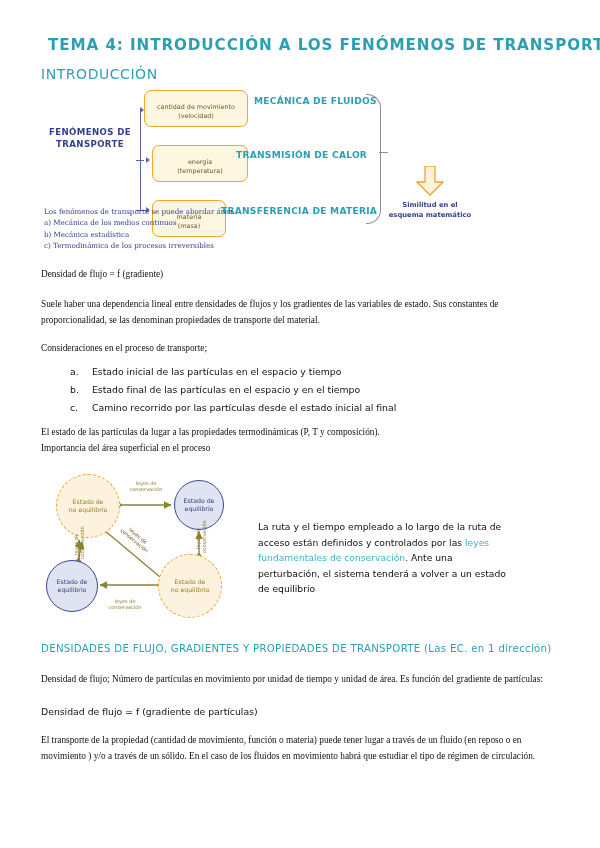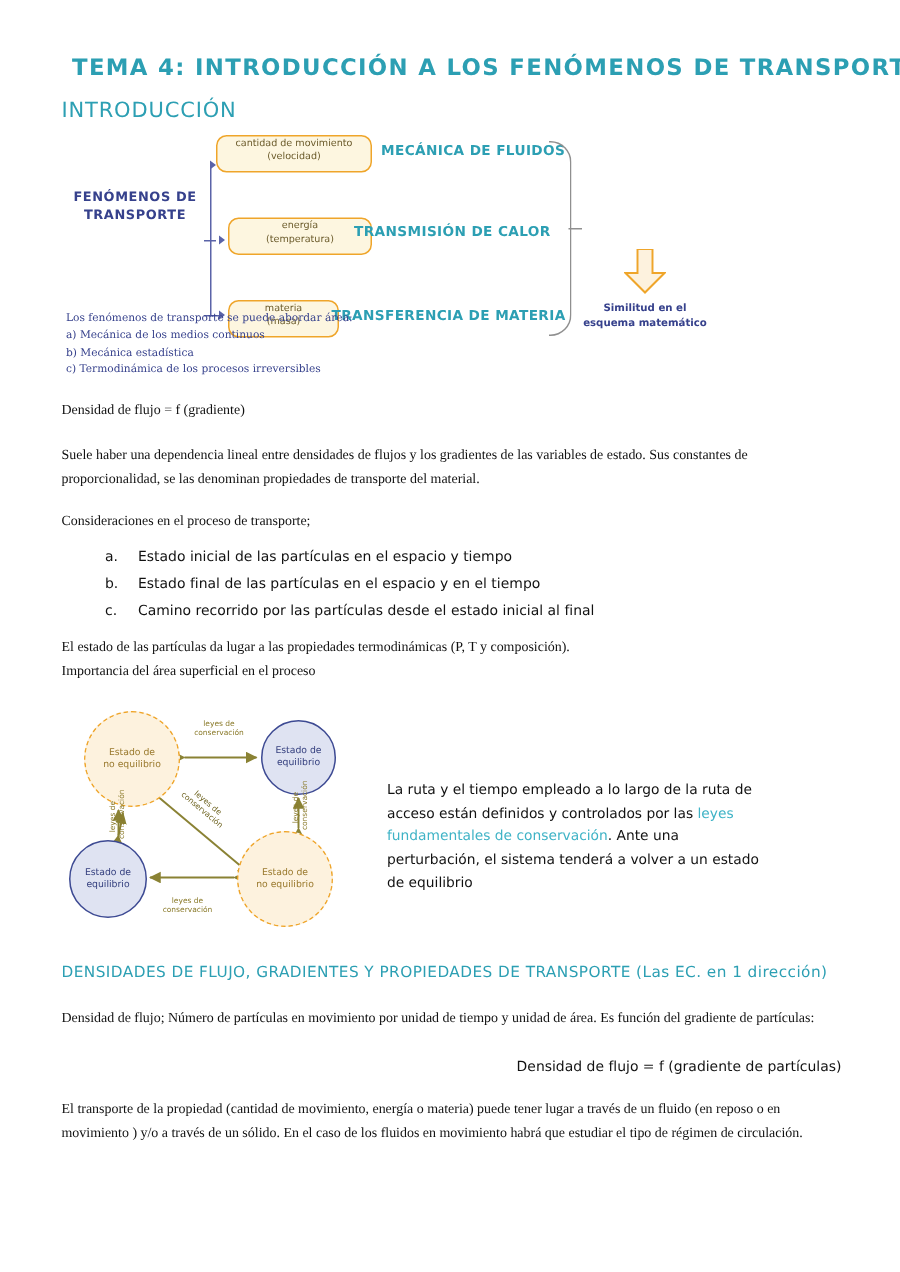--- a/index.html
+++ b/index.html
@@ -34,37 +34,37 @@
     font-family:"DejaVu Sans", sans-serif;
     font-size:9.3px;line-height:15.6px;color:#111;
   }
   .tb{position:absolute;left:41px;font-family:Liberation Serif, serif;}
   .w{width:520px;}
 
   .listblk{position:absolute;left:70px;}
   .listrow{display:flex;font-size:9.3px;line-height:18px;}
   .listrow .mk{width:22px;flex:none;}
 
-  .centered{position:absolute;left:41px;width:520px;text-align:right;font-size:9.3px;}
+  .centered{position:absolute;left:41px;width:520px;text-align:left;font-size:9.3px;}
   .teal-ital{color:#3fb3c6;}
 
   
   #diag1{position:absolute;left:36px;top:88px;width:440px;height:168px;}
   .d1-left{
     position:absolute;left:8px;top:38px;width:92px;text-align:center;
     font-size:8.6px;line-height:12px;font-weight:bold;letter-spacing:0.4px;
     color:#36418c;
   }
   .obox{
     position:absolute;
     border:1.4px solid #efa52a;border-radius:7px;
     background:#fdf6e0;
     color:#6a5a2a;
     font-size:6.4px;line-height:9px;text-align:center;
-    padding:0 3px 5px;box-sizing:border-box;
+    padding:12px 3px 5px;box-sizing:border-box;
   }
   #ob1{left:108px;top:2px;width:104px;}
   #ob2{left:116px;top:57px;width:96px;}
   #ob3{left:116px;top:112px;width:74px;}
   .teal-lab{
     position:absolute;color:#2c9fb3;font-weight:bold;
     font-size:9.1px;letter-spacing:0.25px;white-space:nowrap;
   }
   #tl1{left:218px;top:8px;}
   #tl2{left:200px;top:62px;}
@@ -270,15 +270,15 @@
   </div>
 
   <div class="side-note body-text">
     <span>La ruta y el tiempo empleado a lo largo de la ruta de acceso están definidos y controlados por las </span><span class="teal-ital">leyes fundamentales de conservación</span><span>. Ante una perturbación, el sistema tenderá a volver a un estado de equilibrio</span>
   </div>
 
   <div class="h-section dens-head">DENSIDADES DE FLUJO, GRADIENTES Y PROPIEDADES DE TRANSPORTE (Las EC. en 1 dirección)</div>
 
   <div class="tb w body-text" style="top:672px;">Densidad de flujo; Número de partículas en movimiento por unidad de tiempo y unidad de área. Es función del gradiente de partículas:</div>
   <div class="centered body-text" style="top:704px;">Densidad de flujo = f (gradiente de partículas)</div>
-  <div class="tb w body-text" style="top:733px;">El transporte de la propiedad (cantidad de movimiento, energía o materia) puede tener lugar a través de un fluido (en reposo o en movimiento ) y/o a través de un sólido. En el caso de los fluidos en movimiento habrá que estudiar el tipo de régimen de circulación.</div>
+  <div class="tb w body-text" style="top:733px;">El transporte de la propiedad (cantidad de movimiento, función o materia) puede tener lugar a través de un fluido (en reposo o en movimiento ) y/o a través de un sólido. En el caso de los fluidos en movimiento habrá que estudiar el tipo de régimen de circulación.</div>
 
 </div>
 
 </body></html>

